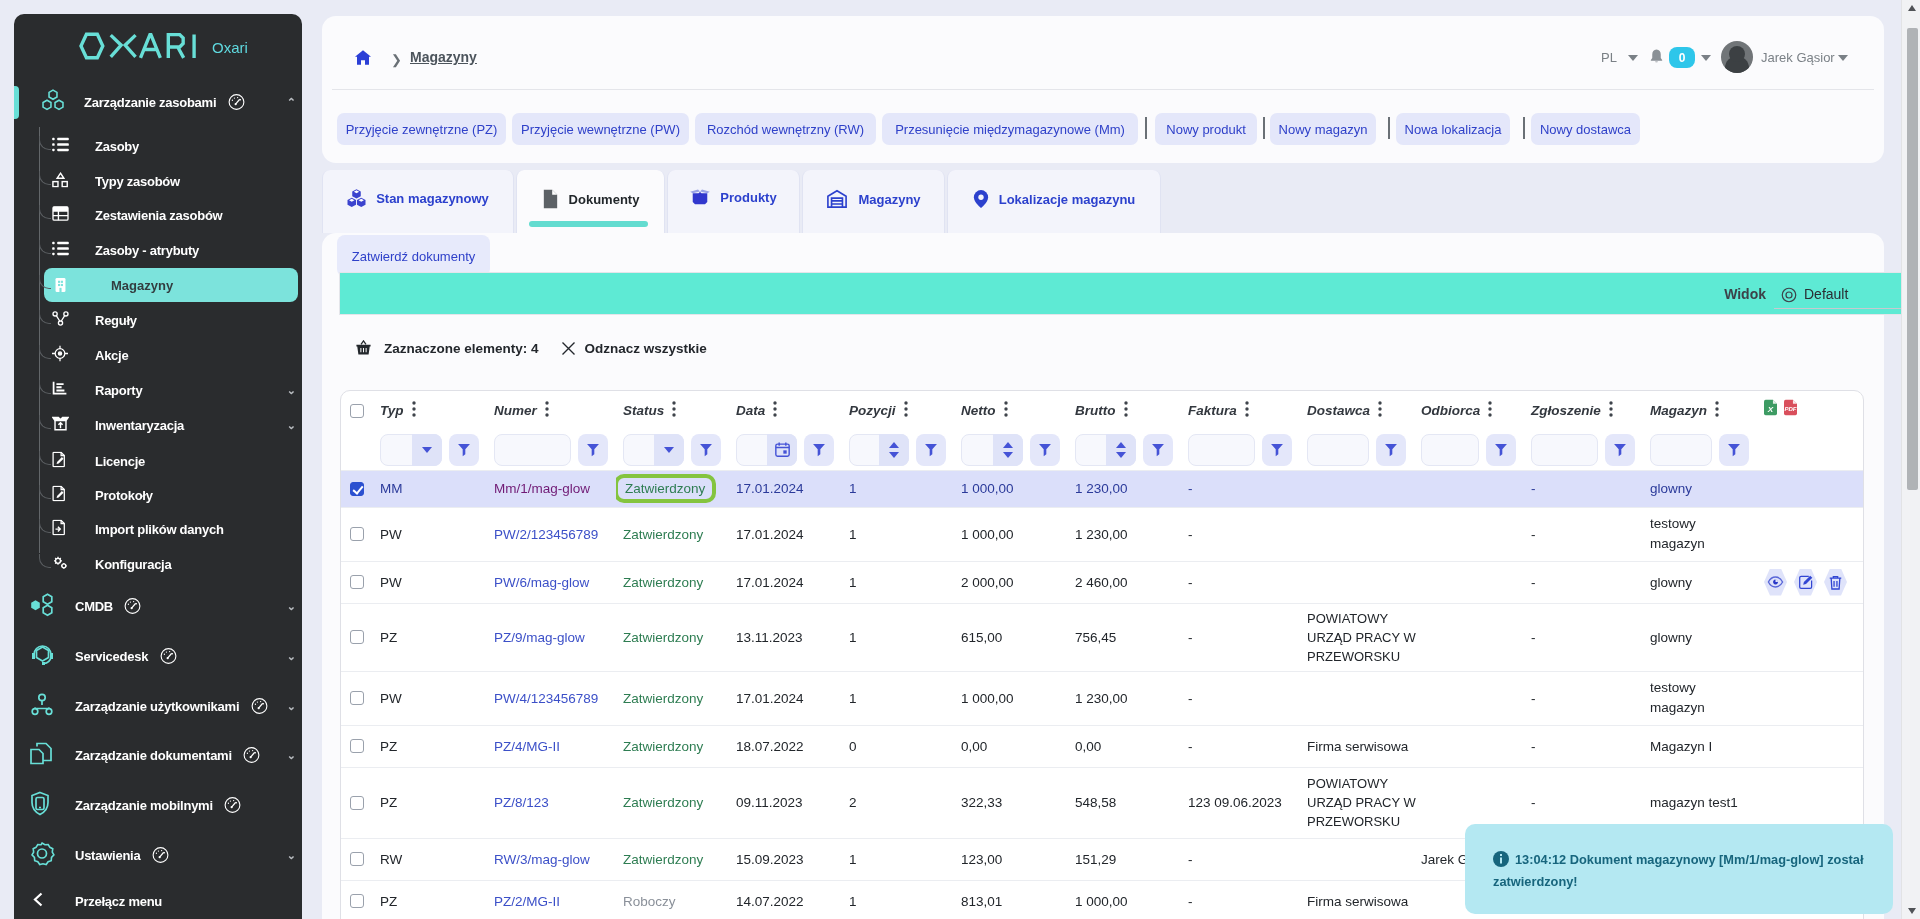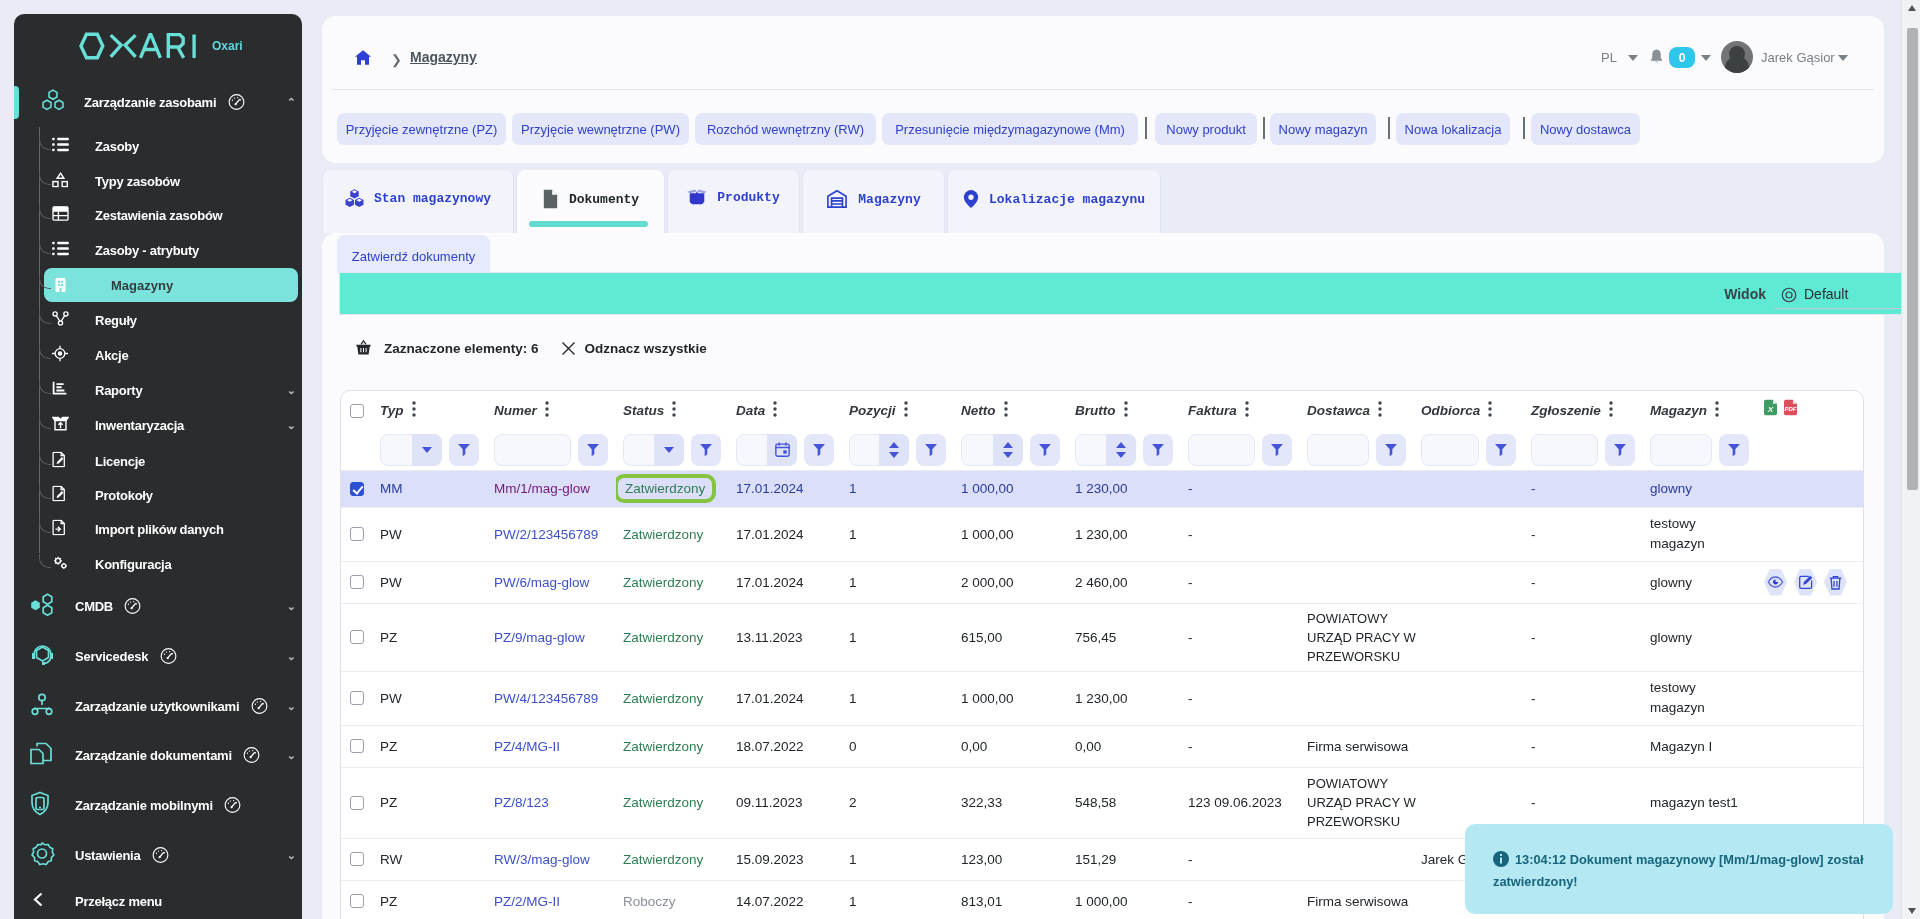--- a/index.html
+++ b/index.html
@@ -4,21 +4,21 @@
 <style>
 * { margin:0; padding:0; box-sizing:border-box; }
 html,body { width:1920px; height:919px; overflow:hidden; }
 body { background:#e9ebf5; font-family:"Liberation Sans",sans-serif; position:relative; }
 
 
 #sidebar { position:absolute; left:14px; top:14px; width:288px; height:905px;
   background:#2a2c2e; border-radius:10px 10px 0 0; overflow:hidden; }
 #activebar { position:absolute; left:0; top:72px; width:5px; height:33px; background:#68dfd7; border-radius:0 4px 4px 0; }
 .logo-oxari { position:absolute; left:64px; top:18px; }
-.logo-sub { position:absolute; left:198px; top:25px; color:#5fd9df; font-size:12px; font-weight:bold; }
+.logo-sub { position:absolute; left:198px; top:25px; color:#5fd9df; font-size:15px; font-weight:normal; }
 .mi { position:absolute; left:0; width:288px; height:34px; color:#fff; font-size:13px; font-weight:bold; }
 .mi .txt { position:absolute; top:50%; transform:translateY(-50%); white-space:nowrap; letter-spacing:-0.25px; }
 .mi .ic { position:absolute; top:50%; transform:translateY(-50%); }
 .mi .chev { position:absolute; right:6px; top:50%; transform:translateY(-50%); color:#b9bdc1; font-size:11px; }
 .mi.sub .ic { left:38px; }
 .mi.sub .txt { left:81px; }
 .mi.top .ic { left:15px; }
 .mi.top .txt { left:61px; }
 .gauge { display:inline-block; vertical-align:-4px; margin-left:8px; }
 #treeline { position:absolute; left:25px; top:113px; width:1px; height:426px; background:#63676a; }
@@ -37,21 +37,21 @@
 .tr-abs { position:absolute; }
 .caret { display:inline-block; width:0; height:0; border-left:5px solid transparent; border-right:5px solid transparent; border-top:6px solid #7a8086; }
 #badge0 { background:#2ec6ea; color:#fff; border-radius:8px; font-size:12px; font-weight:bold; width:26px; height:21px; display:flex; align-items:center; justify-content:center; }
 #avatar { width:32px; height:32px; border-radius:50%; background:#717578; overflow:hidden; position:relative; }
 #avatar:after { content:""; position:absolute; left:8px; top:5px; width:16px; height:16px; border-radius:50%; background:#3c4043; box-shadow:0 14px 0 4px #3c4043; }
 .actbtn { position:absolute; top:97px; height:32px; background:#e4e7fa; border-radius:7px; color:#2f41c9; font-size:13px; display:flex; align-items:center; justify-content:center; padding:0 13px; white-space:nowrap; }
 .vsep { position:absolute; top:101px; width:2px; height:22px; background:#6a7076; }
 
 
 .tab { position:absolute; top:170px; height:63px; background:#f3f4fb; border-left:1px solid #e0e3f2; border-right:1px solid #e0e3f2; border-radius:8px 8px 0 0; display:flex; align-items:flex-start; justify-content:center; color:#2c41cd; font-size:13px; font-weight:bold; }
-.tab .in { display:flex; align-items:center; gap:10px; margin-top:19px;font-family:Liberation Mono, monospace; }
+.tab .in { display:flex; align-items:center; gap:10px; margin-top:19px; }
 .tab.active { background:#fbfbfd; color:#22272b; }
 #tabbar { position:absolute; left:529px; top:221px; width:119px; height:6px; border-radius:3px; background:#63dcd0; }
 
 
 #maincard { position:absolute; left:322px; top:233px; width:1562px; height:686px; background:#fbfbfd; border-radius:14px 14px 0 0; }
 #zatbtn { position:absolute; left:15px; top:2px; width:153px; height:42px; background:#e7eafb; border-radius:8px; color:#2f41c9; font-size:13px; display:flex; align-items:center; justify-content:center; }
 #widokpanel { position:absolute; left:17px; top:39px; width:1778px; height:43px; background:#5eead4; border:1px solid #e4e5ea; }
 #widokpanel .lbl { position:absolute; right:350px; top:13px; color:#3c4249; font-size:14px; font-weight:bold; }
 #widokpanel .sel { position:absolute; right:100px; top:6px; width:242px; height:30px; border-bottom:1px solid #c8c9ce; }
 #widokpanel .sel .nm { position:absolute; left:30px; top:7px; color:#2a2e33; font-size:14px; }
@@ -537,21 +537,21 @@
         </svg>
       <div class="car"></div>
     </div>
   </div>
   <div id="zazrow">
     <svg style="margin-left:33px" width="17" height="16" viewBox="0 0 24 22">
         <path d="M8.5 6 L12 1 L15.5 6" fill="none" stroke="#23272c" stroke-width="1.8"></path>
         <path d="M2 6.5 h20 v2.5 h-1.2 l-1.6 11 H4.8 L3.2 9 H2 Z" fill="#23272c"></path>
         <path d="M8.3 11 v6 M12 11 v6 M15.7 11 v6" stroke="#fff" stroke-width="1.4"></path>
       </svg>
-    <span class="z1">Zaznaczone elementy: 6</span>
+    <span class="z1">Zaznaczone elementy: 4</span>
     <svg style="margin-left:22px" width="15" height="15" viewBox="0 0 20 20" stroke="#23272c" stroke-width="1.8">
         <path d="M2 2 L18 18 M18 2 L2 18"></path>
       </svg>
     <span class="z2">Odznacz wszystkie</span>
   </div>
 
   <div id="tbl">
   <table>
     <colgroup>
       <col style="width:32px">

